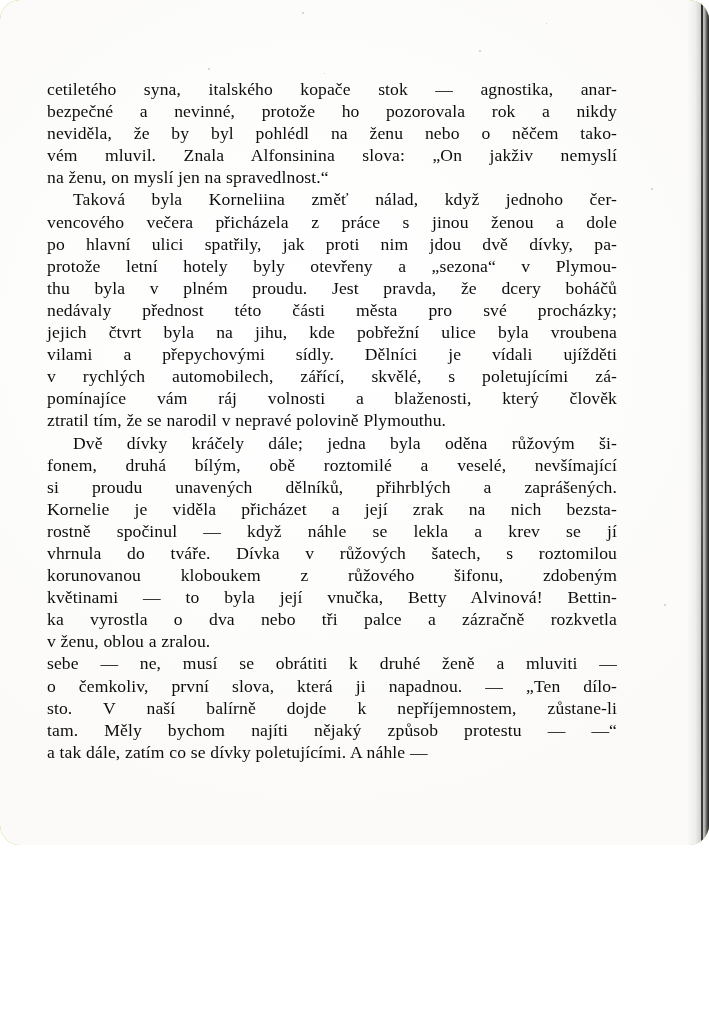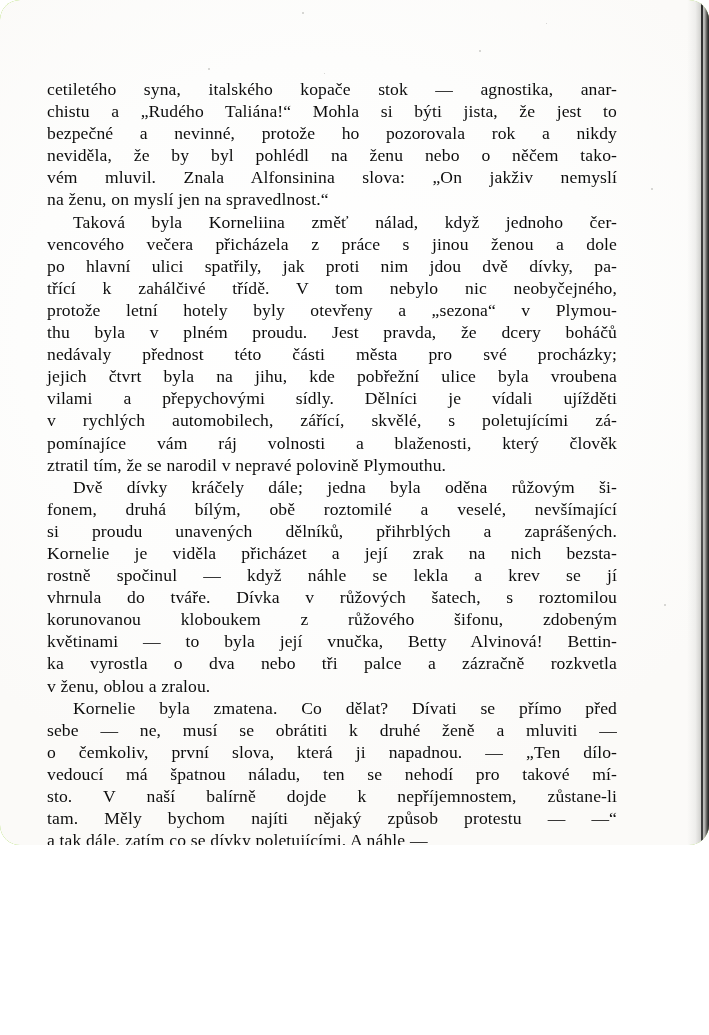--- a/index.html
+++ b/index.html
@@ -139,32 +139,30 @@
   <div class="speck" style="left:651px;top:188px;width:2px;height:2px;"></div>
   <div class="speck" style="left:664px;top:604px;width:2px;height:2px;"></div>
   <div class="speck" style="left:672px;top:846px;width:2px;height:2px;"></div>
   <div class="speck" style="left:660px;top:985px;width:2px;height:2px;"></div>
   <div class="speck" style="left:96px;top:1007px;width:2px;height:2px;"></div>
 
   <div class="text-block">
 
     <p class="para">
       <span class="ln">cetiletého syna, italského kopače stok — agnostika, anar-</span>
-      <span class="ln">chistu a „Rudého Taliána!“ Mohla si býti jista, že jest to</span>
       <span class="ln">bezpečné a nevinné, protože ho pozorovala rok a nikdy</span>
       <span class="ln">neviděla, že by byl pohlédl na ženu nebo o něčem tako-</span>
       <span class="ln">vém mluvil. Znala Alfonsinina slova: „On jakživ nemyslí</span>
       <span class="ln last">na ženu, on myslí jen na spravedlnost.“</span>
     </p>
 
     <p class="para">
       <span class="ln indent">Taková byla Korneliina změť nálad, když jednoho čer-</span>
       <span class="ln">vencového večera přicházela z práce s jinou ženou a dole</span>
       <span class="ln">po hlavní ulici spatřily, jak proti nim jdou dvě dívky, pa-</span>
-      <span class="ln">třící k zahálčivé třídě. V tom nebylo nic neobyčejného,</span>
       <span class="ln">protože letní hotely byly otevřeny a „sezona“ v Plymou-</span>
       <span class="ln">thu byla v plném proudu. Jest pravda, že dcery boháčů</span>
       <span class="ln">nedávaly přednost této části města pro své procházky;</span>
       <span class="ln">jejich čtvrt byla na jihu, kde pobřežní ulice byla vroubena</span>
       <span class="ln">vilami a přepychovými sídly. Dělníci je vídali ujížděti</span>
       <span class="ln">v rychlých automobilech, zářící, skvělé, s poletujícími zá-</span>
       <span class="ln">pomínajíce vám ráj volnosti a blaženosti, který člověk</span>
       <span class="ln last">ztratil tím, že se narodil v nepravé polovině Plymouthu.</span>
     </p>
 
@@ -175,24 +173,22 @@
       <span class="ln">Kornelie je viděla přicházet a její zrak na nich bezsta-</span>
       <span class="ln">rostně spočinul — když náhle se lekla a krev se jí</span>
       <span class="ln">vhrnula do tváře. Dívka v růžových šatech, s roztomilou</span>
       <span class="ln">korunovanou kloboukem z růžového šifonu, zdobeným</span>
       <span class="ln">květinami — to byla její vnučka, Betty Alvinová! Bettin-</span>
       <span class="ln">ka vyrostla o dva nebo tři palce a zázračně rozkvetla</span>
       <span class="ln last">v ženu, oblou a zralou.</span>
     </p>
 
     <p class="para">
-      <span class="ln indent">Kornelie byla zmatena. Co dělat? Dívati se přímo před</span>
       <span class="ln">sebe — ne, musí se obrátiti k druhé ženě a mluviti —</span>
       <span class="ln">o čemkoliv, první slova, která ji napadnou. — „Ten dílo-</span>
-      <span class="ln">vedoucí má špatnou náladu, ten se nehodí pro takové mí-</span>
       <span class="ln">sto. V naší balírně dojde k nepříjemnostem, zůstane-li</span>
       <span class="ln">tam. Měly bychom najíti nějaký způsob protestu — —“</span>
       <span class="ln last">a tak dále, zatím co se dívky poletujícími. A náhle —</span>
     </p>
 
   </div>
 
   <div class="page-number">110</div>
 
   <div class="scan-edge"></div>

